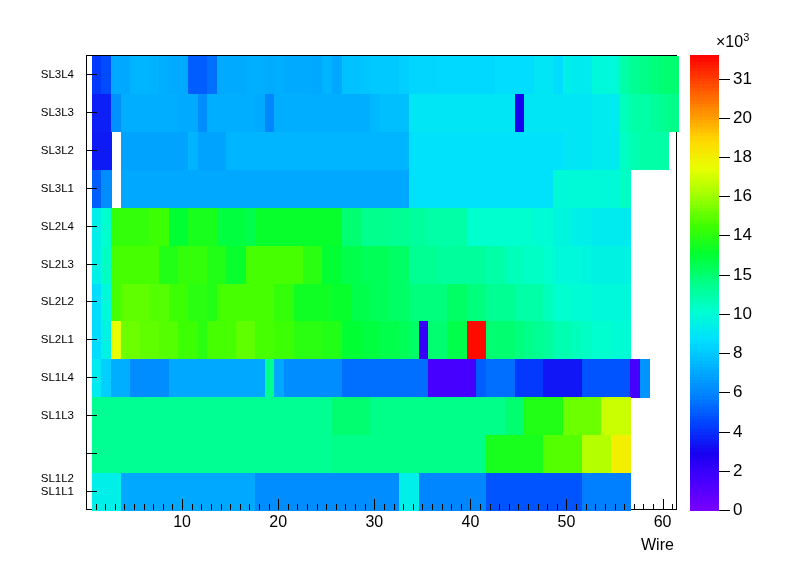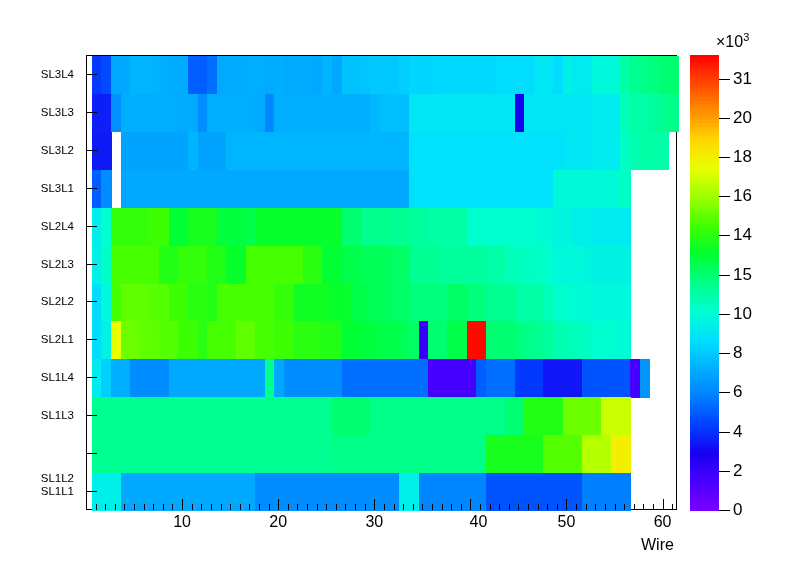--- a/index.html
+++ b/index.html
@@ -826,21 +826,21 @@
       <div class="xtick xtmin" style="left: 633.76px;"></div>
       <div class="xtick xtmin" style="left: 643.37px;"></div>
       <div class="xtick xtmin" style="left: 652.98px;"></div>
       <div class="xtick xtmaj" style="left: 662.59px;"></div>
       <div class="xtick xtmin" style="left: 672.2px;"></div>
     </div>
   <div id="xlabels">
       <div class="xlab" style="left: 182.1px;">10</div>
       <div class="xlab" style="left: 278.2px;">20</div>
       <div class="xlab" style="left: 374.29px;">30</div>
-      <div class="xlab" style="left: 470.39px; margin-left: 8px;">40</div>
+      <div class="xlab" style="left: 470.39px;">40</div>
       <div class="xlab" style="left: 566.49px;">50</div>
       <div class="xlab" style="left: 662.59px;">60</div>
     </div>
   <div id="xtitle">Wire</div>
 
   <div id="zbar">
       <div class="zseg" style="top: 0px; height: 3.85px; background: rgb(255, 4, 0);"></div>
       <div class="zseg" style="top: 3.25px; height: 3.85px; background: rgb(255, 12, 0);"></div>
       <div class="zseg" style="top: 6.5px; height: 3.85px; background: rgb(255, 21, 0);"></div>
       <div class="zseg" style="top: 9.75px; height: 3.85px; background: rgb(255, 29, 0);"></div>

